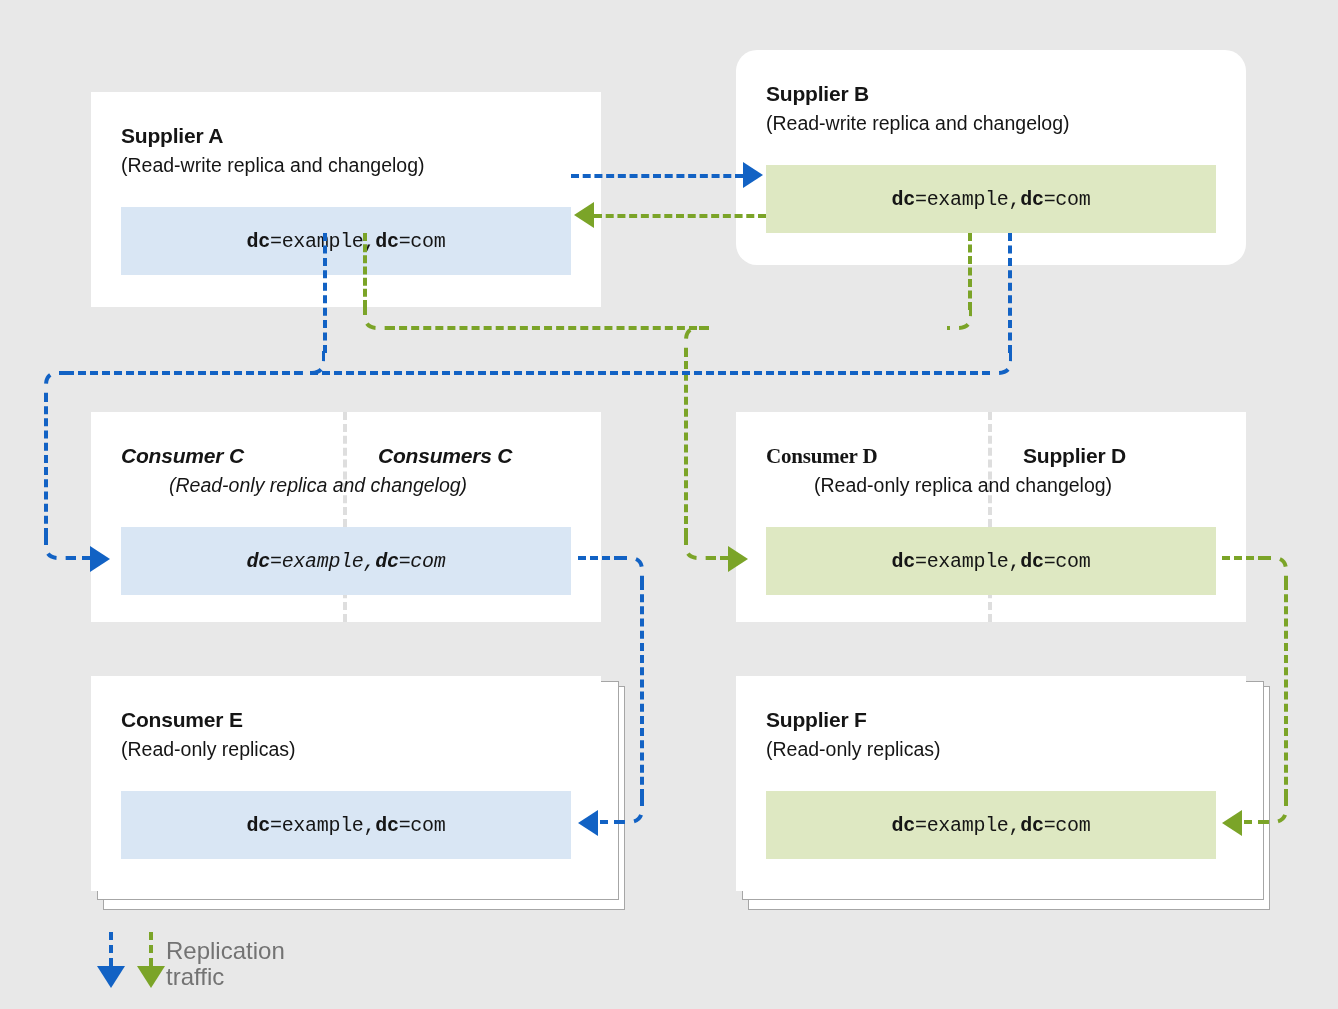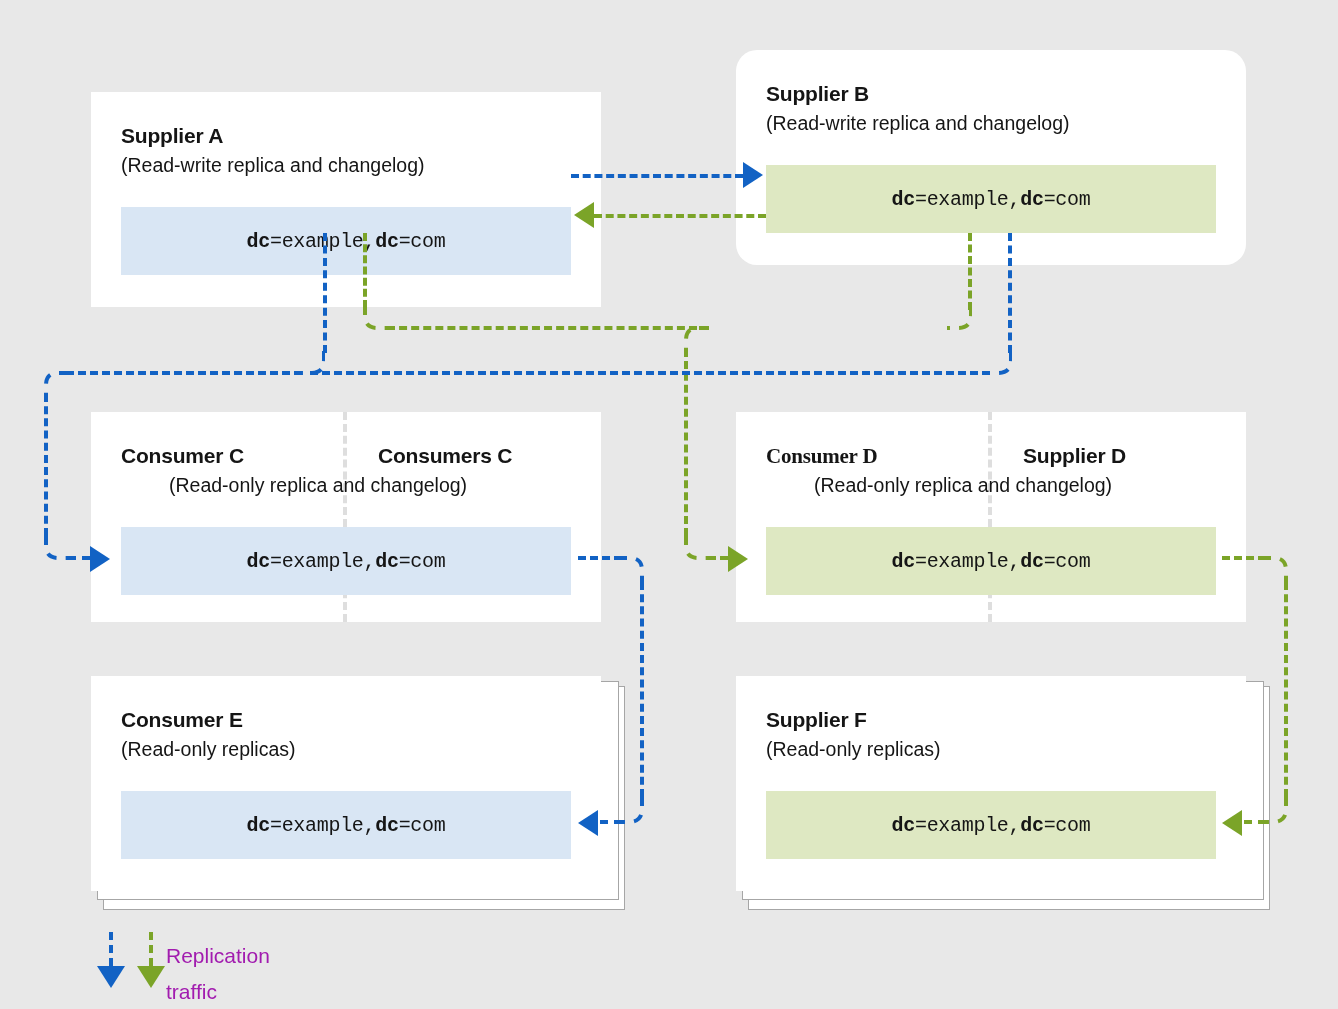--- a/index.html
+++ b/index.html
@@ -125,23 +125,23 @@
     border-right: 14px solid transparent;
     border-top: 22px solid #7ba428;
   }
 
   
   #legend { position: absolute; left: 96px; top: 932px; }
   .legend-text {
     position: absolute;
     left: 70px;
     top: 6px;
-    font-size: 21px;
-    line-height: 36px;
-    color: #a21caf;
+    font-size: 24px;
+    line-height: 26px;
+    color: #737373;
     white-space: pre-line;
   }
 </style>
 </head>
 <body>
 
 <div id="stage">
 
   <div class="card" style="left:91px; top:50px; width:510px; height:215px;margin-top:42px;">
     <div class="card-title" style="left:30px; top:32px;">Supplier A</div>
@@ -164,21 +164,21 @@
       <span class="k">dc</span>
         <span>=</span>
         <span>example</span>
         <span>,</span>
         <span class="k">dc</span>
         <span>=</span>
         <span>com</span>
     </div>
   </div>
 
-  <div class="card" style="left:91px; top:412px; width:510px; height:210px;">
+  <div class="card" style="left:91px; top:412px; width:510px; height:210px;font-style:italic;">
     <div class="split-divider" style="left:252px; top:0px; height:210px;"></div>
     <div class="card-title" style="left:30px; top:32px;">Consumer C</div>
     <div class="card-title" style="left:287px; top:32px;">Consumers C</div>
     <div class="card-sub" style="left:78px; top:62px;">(Read-only replica and changelog)</div>
     <div class="dn-bar blue" style="left:30px; top:115px; width:450px; height:68px;">
       <span class="k">dc</span>
         <span>=</span>
         <span>example</span>
         <span>,</span>
         <span class="k">dc</span>

